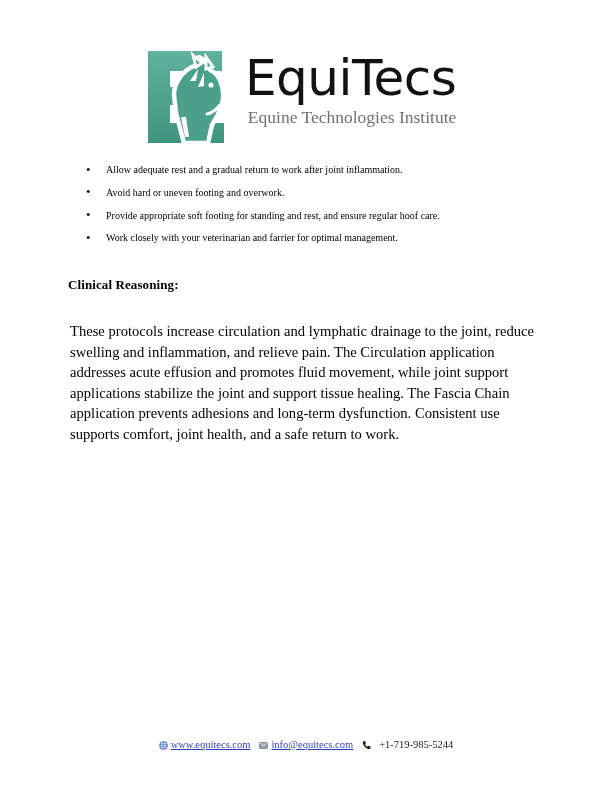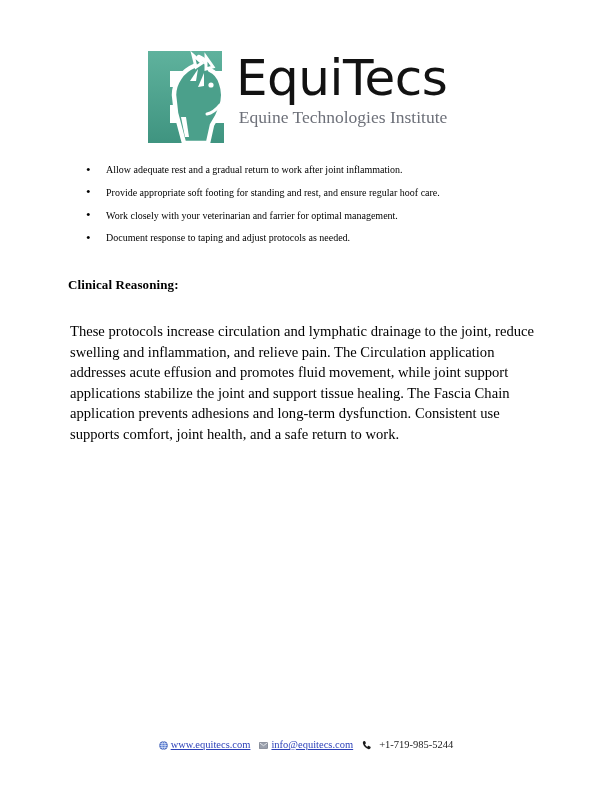--- a/index.html
+++ b/index.html
@@ -29,21 +29,21 @@
   .logo-mark {
     width: 92px;
     height: 98px;
     flex: 0 0 auto;
     position: relative;
     margin-top: 2px;
   }
   .logo-mark svg { display: block; width: 92px; height: 98px; }
 
   .logo-text-block {
-    margin-left: 4px;
+    margin-left: 13px;
     display: flex;
     flex-direction: column;
     align-items: flex-end;
     padding-top: 6px;
   }
   .wordmark {
     font-family: "DejaVu Sans", "Liberation Sans", sans-serif;
     font-size: 50px;
     line-height: 54px;
     font-weight: 400;
@@ -177,23 +177,23 @@
   <div class="logo-text-block">
     <div class="wordmark">EquiTecs</div>
     <div class="tagline">Equine Technologies Institute</div>
   </div>
 </div>
 
 <div class="content">
 
   <ul class="bullets">
     <li>Allow adequate rest and a gradual return to work after joint inflammation.</li>
+    <li>Avoid hard or uneven footing and overwork.</li>
     <li>Provide appropriate soft footing for standing and rest, and ensure regular hoof care.</li>
     <li>Work closely with your veterinarian and farrier for optimal management.</li>
-    <li>Document response to taping and adjust protocols as needed.</li>
   </ul>
 
   <h2 class="section-heading">Clinical Reasoning:</h2>
 
   <p class="body-para">These protocols increase circulation and lymphatic drainage to the joint, reduce swelling and inflammation, and relieve pain. The Circulation application addresses acute effusion and promotes fluid movement, while joint support applications stabilize the joint and support tissue healing. The Fascia Chain application prevents adhesions and long-term dysfunction. Consistent use supports comfort, joint health, and a safe return to work.</p>
 </div>
 
 <div class="footer">
 
   <span class="f-item">

